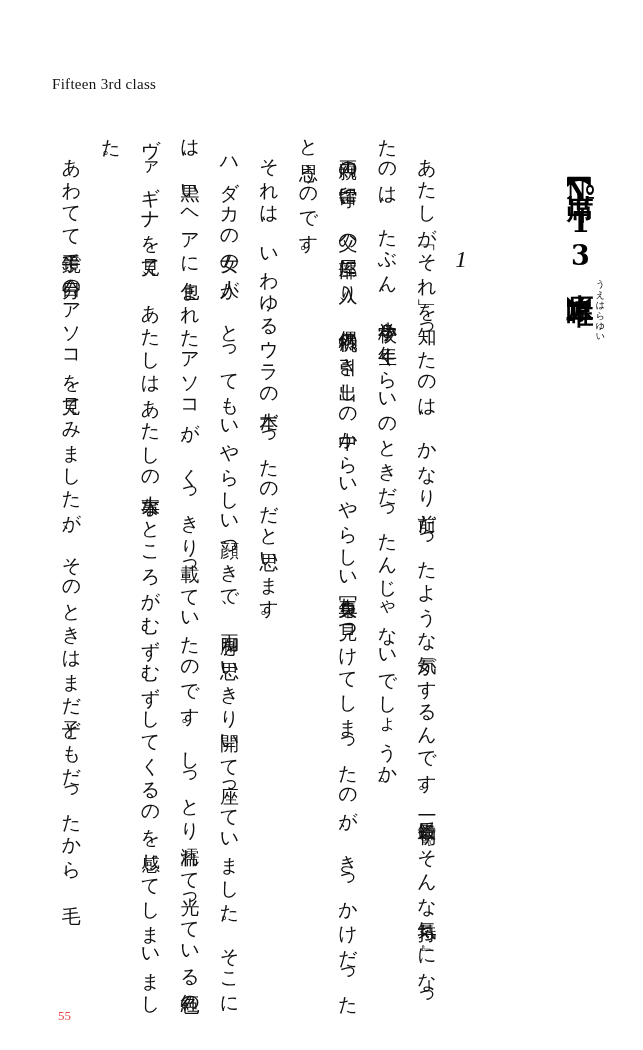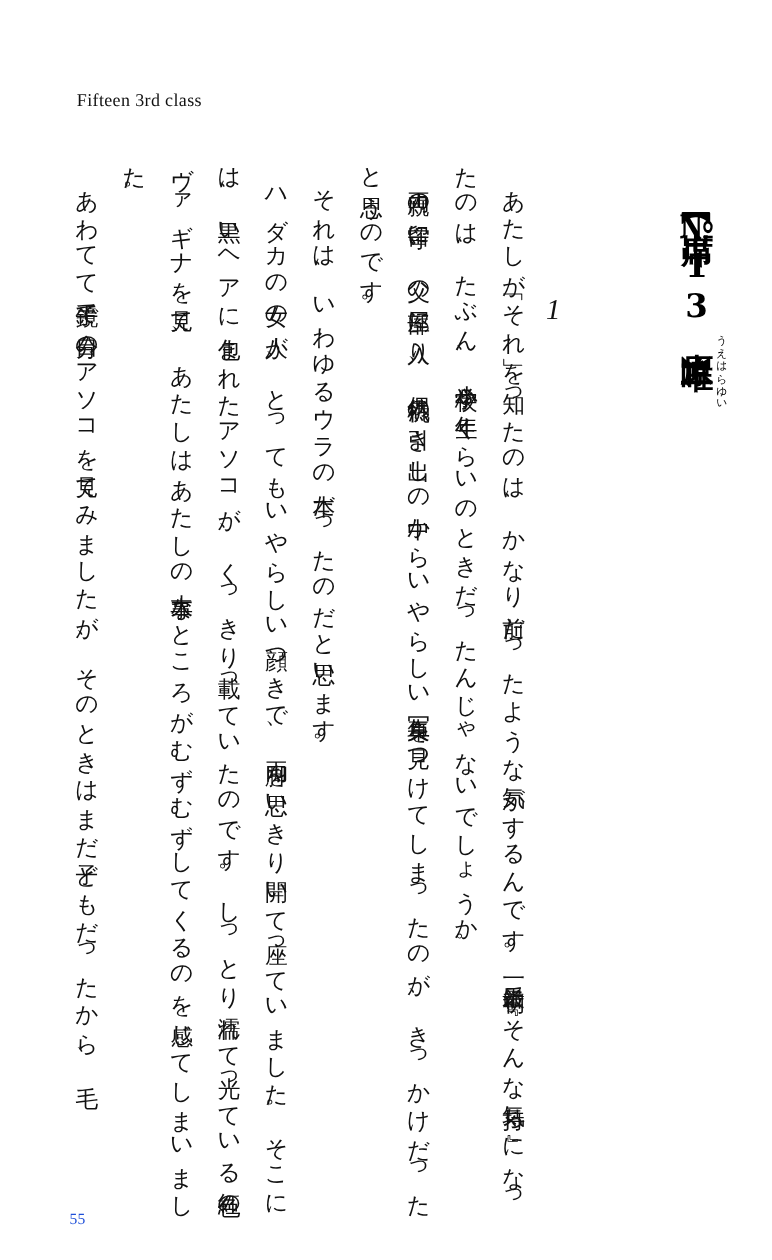--- a/index.html
+++ b/index.html
@@ -18,37 +18,37 @@
 
   .page {
     position: absolute;
     inset: 0;
     background: #ffffff;
   }
 
   
   .running-header {
     position: absolute;
-    left: 64px;
+    left: 52px;
     top: 76px;
     font-family: "Liberation Serif", serif;
     font-size: 15px;
     letter-spacing: 0.3px;
     color: #111111;
     white-space: nowrap;
   }
 
   
   .folio {
     position: absolute;
     left: 58px;
     top: 1008px;
     font-family: "Liberation Serif", serif;
     font-size: 13px;
-    color: #1d4ed8;
+    color: #ef4444;
   }
 
   
   .chapter-title {
     position: absolute;
     top: 168px;
     right: 46px;
     writing-mode: vertical-rl;
     -webkit-writing-mode: vertical-rl;
     text-orientation: upright;

